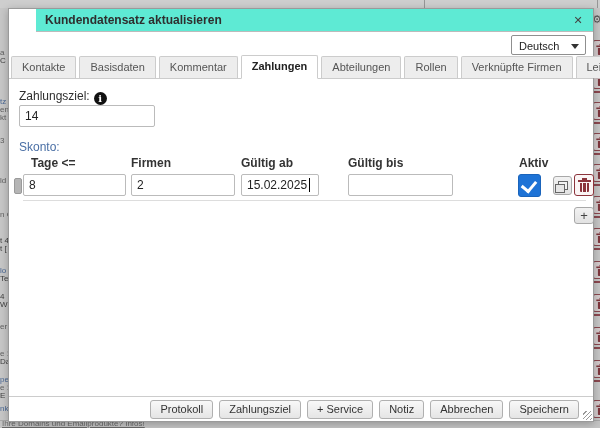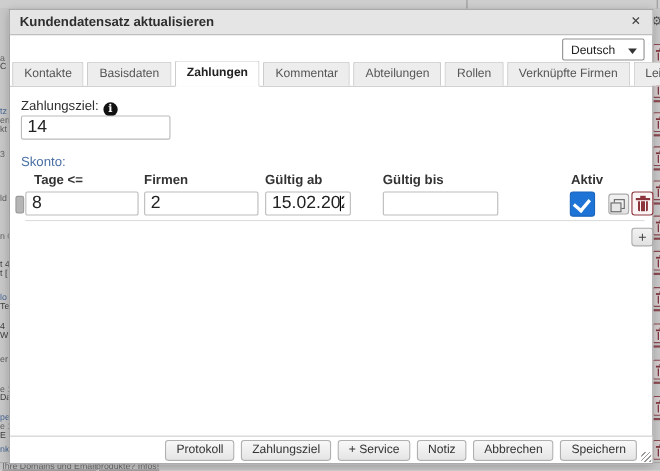--- a/index.html
+++ b/index.html
@@ -29,32 +29,32 @@
     border-radius:0 0 1px 1px;}
   .trash-glyph::before{content:"";position:absolute;top:-3px;left:-2px;width:13px;height:2px;background:#8c343c;}
   .trash-glyph::after{content:"";position:absolute;top:-5px;left:2px;width:5px;height:2px;background:#8c343c;}
   .trash-glyph.small{transform:scale(0.8);}
   .copy-glyph{position:relative;width:8px;height:7px;border:1px solid #666;background:#f2f2f2;}
   .copy-glyph::before{content:"";position:absolute;left:-4px;top:2px;width:8px;height:7px;border:1px solid #666;background:#e6e6e6;}
   
   .overlay{position:absolute;inset:0;background:rgba(70,70,70,0.18);z-index:2;}
   
   .modal{position:absolute;left:8px;top:8px;width:584px;height:412px;background:#fff;border:1px solid #9a9a9a;z-index:10;box-shadow:0 2px 8px rgba(0,0,0,0.25);}
-  .titlebar{position:relative;height:22px;background:#e5e5e5;border-bottom:1px solid #bbb;line-height:22px;padding-left:9px;font-weight:bold;font-size:12px;color:#2e2e2e;}
+  .titlebar{position:relative;height:22px;background:#5eead4;border-bottom:1px solid #bbb;line-height:22px;padding-left:9px;font-weight:bold;font-size:12px;color:#2e2e2e;margin-left:27px;}
   .close-btn{position:absolute;right:8px;top:0;width:14px;height:22px;line-height:22px;text-align:center;font-weight:bold;font-size:11px;color:#444;cursor:pointer;}
   .lang-row{position:relative;height:24px;}
   .lang-select{position:absolute;right:7px;top:3px;width:75px;height:20px;border:1px solid #8f8f8f;border-radius:2px;background:#fff;font-size:11px;line-height:20px;padding-left:7px;color:#222;cursor:pointer;box-sizing:border-box;}
   .lang-arrow{position:absolute;right:6px;top:8px;width:0;height:0;border-left:4px solid transparent;border-right:4px solid transparent;border-top:5px solid #333;}
   .tabs{display:flex;align-items:flex-end;border-bottom:1px solid #ccc;padding-left:2px;height:22px;}
   .tab{height:21px;line-height:21px;padding:0 10px;margin-right:3px;font-size:11px;color:#555;background:#ededed;border:1px solid #ccc;border-bottom:none;border-radius:2px 2px 0 0;cursor:pointer;white-space:nowrap;}
   .tab.active{background:#fff;color:#222;font-weight:bold;border-bottom:1px solid #fff;margin-bottom:-1px;height:22px;}
   .content{position:relative;height:317px;}
   .lbl{position:absolute;font-size:12px;color:#2e2e2e;}
   .info-icon{display:inline-block;width:13px;height:13px;margin-left:4px;background:#111;color:#fff;border-radius:50%;font-family:"DejaVu Serif",serif;font-weight:bold;font-size:10px;line-height:13px;text-align:center;vertical-align:-2px;}
-  .txt-input{position:absolute;height:22px;border:1px solid #bbb;border-radius:2px;font-size:16px;padding:0 5px;color:#222;box-sizing:border-box;font-family:"Liberation Sans","DejaVu Sans",sans-serif;}
+  .txt-input{position:absolute;height:22px;border:1px solid #bbb;border-radius:2px;font-size:12px;padding:0 5px;color:#222;box-sizing:border-box;font-family:"Liberation Sans","DejaVu Sans",sans-serif;}
   .skonto-lbl{color:#4a6fa5;}
   .col-hdr{position:absolute;font-weight:bold;font-size:12px;color:#333;white-space:nowrap;}
   .drag-handle{position:absolute;width:6px;height:14px;background:#b5b5b5;border:1px solid #9a9a9a;border-radius:2px;cursor:grab;}
   .caret{position:absolute;width:1px;height:14px;background:#000;}
   .checkbox{position:absolute;width:21px;height:21px;background:#1e73d6;border:1px solid #1a64bb;border-radius:3px;cursor:pointer;}
   .checkbox::after{content:"";position:absolute;left:5px;top:3px;width:7px;height:11px;border:solid #fff;border-width:0 3px 3px 0;transform:rotate(40deg);}
   .mini-btn{position:absolute;display:flex;align-items:center;justify-content:center;background:linear-gradient(#f2f2f2,#e2e2e2);border:1px solid #a8a8a8;border-radius:3px;cursor:pointer;box-sizing:border-box;}
   .del-btn{border:1px solid #8c343c;background:#fbf5f5;}
   .row-sep{position:absolute;height:1px;background:#ddd;}
   .plus-btn{font-size:13px;color:#444;line-height:1;}
@@ -160,22 +160,22 @@
   <div class="lang-row">
     <div class="lang-select">
       <span>Deutsch</span>
       <span class="lang-arrow"></span>
     </div>
   </div>
 
   <div class="tabs">
     <div class="tab">Kontakte</div>
     <div class="tab">Basisdaten</div>
+    <div class="tab">Kommentar</div>
     <div class="tab active">Zahlungen</div>
-    <div class="tab">Kommentar</div>
     <div class="tab">Abteilungen</div>
     <div class="tab">Rollen</div>
     <div class="tab">Verknüpfte Firmen</div>
     <div class="tab">Leistungen / Käufe</div>
 
   </div>
 
   <div class="content">
 
     <span class="lbl" style="left:10px;top:10px;">

